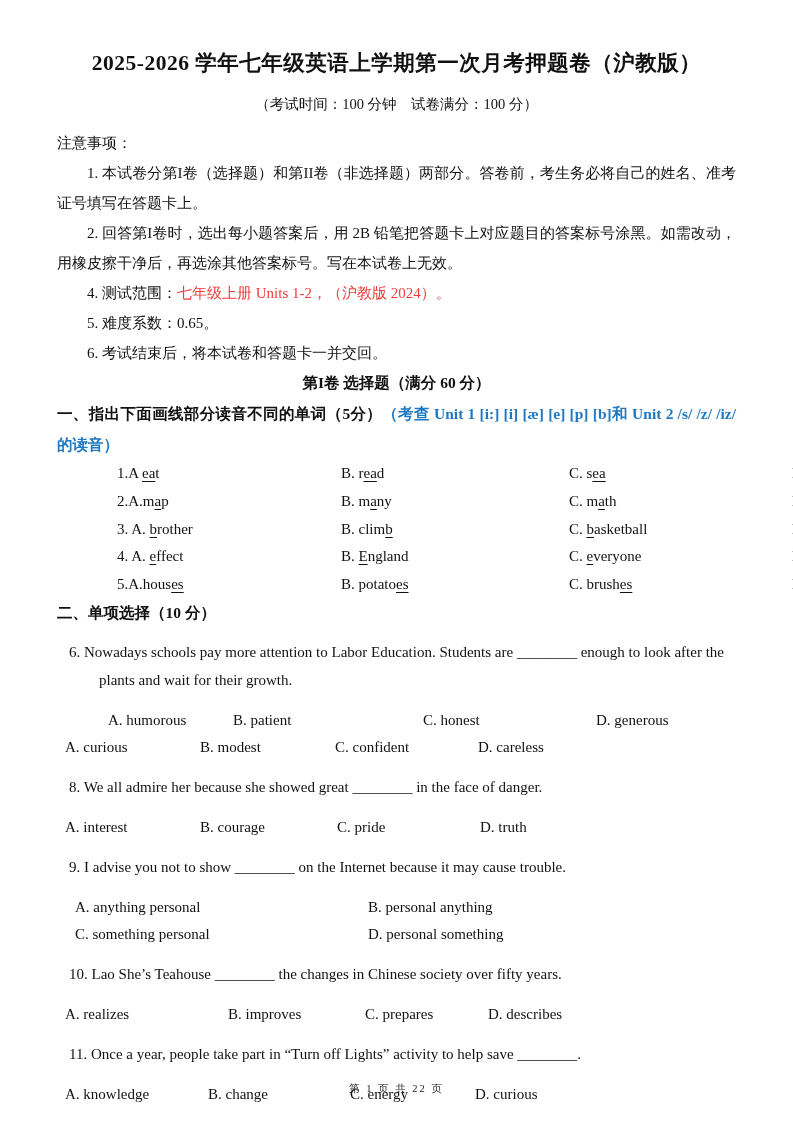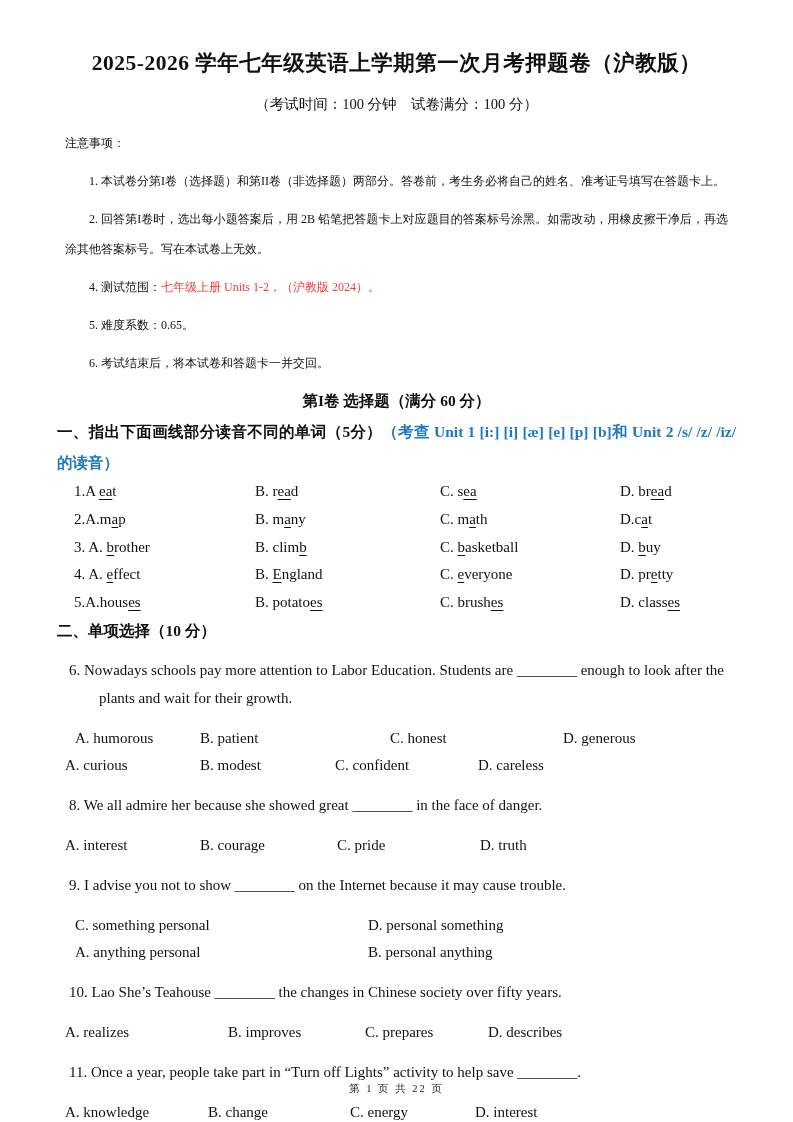--- a/index.html
+++ b/index.html
@@ -14,32 +14,32 @@
     font-family:"Liberation Serif","DejaVu Serif",serif;color:var(--ink);
     overflow:hidden;
   }
   .title{
     font-size:21.5px;font-weight:700;text-align:center;
     margin:8px 0 16px 0;line-height:30px;letter-spacing:.5px;
   }
   .subtitle{
     text-align:center;font-size:14.5px;line-height:20px;margin:0 0 14px 0;
   }
-  .notice p{margin:8px;font-size:12px;line-height:30px;text-align:justify;}
+  .notice p{margin:0;font-size:15px;line-height:30px;text-align:justify;}
   .notice p.item{text-indent:2em;}
   .red{color:var(--red);}
   .blue{color:var(--blue);}
   .part-heading{
     text-align:center;font-weight:700;font-size:15.5px;line-height:30px;margin:0;
   }
   .sec-heading{
     font-weight:700;font-size:15.5px;line-height:31px;margin:0;text-align:justify;
   }
   .p-row{padding-left:17px;font-size:15px;line-height:27.8px;white-space:nowrap;}
-  .p-opt{display:inline-block;}
+  .p-opt{display:inline-block;margin-left:43px;}
   .ul{text-decoration:underline;text-underline-offset:3px;}
   .sec2-heading{font-weight:700;font-size:15.5px;line-height:28px;margin:0;}
   .stem{
     margin:12px;font-size:15px;line-height:27.8px;
     padding-left:30px;text-indent:-30px;text-align:justify;
   }
   .opt-row{font-size:15px;line-height:27.8px;white-space:nowrap;}
   .opt{display:inline-block;}
   .footer{
     position:absolute;left:0;right:0;bottom:26px;text-align:center;
@@ -73,28 +73,28 @@
       <div class="p-row"><span class="p-opt" style="width: 181px;"><span>2.A.</span><span>m<span class="ul">a</span>p</span></span><span class="p-opt" style="width: 185px;"><span>B. </span><span>m<span class="ul">a</span>ny</span></span><span class="p-opt" style="width: 180px;"><span>C. </span><span>m<span class="ul">a</span>th</span></span><span class="p-opt"><span>D.</span><span>c<span class="ul">a</span>t</span></span></div>
       <div class="p-row"><span class="p-opt" style="width: 181px;"><span>3. A. </span><span><span class="ul">b</span>rother</span></span><span class="p-opt" style="width: 185px;"><span>B. </span><span>clim<span class="ul">b</span></span></span><span class="p-opt" style="width: 180px;"><span>C. </span><span><span class="ul">b</span>asketball</span></span><span class="p-opt"><span>D. </span><span><span class="ul">b</span>uy</span></span></div>
       <div class="p-row"><span class="p-opt" style="width: 181px;"><span>4. A. </span><span><span class="ul">e</span>ffect</span></span><span class="p-opt" style="width: 185px;"><span>B. </span><span><span class="ul">E</span>ngland</span></span><span class="p-opt" style="width: 180px;"><span>C. </span><span><span class="ul">e</span>veryone</span></span><span class="p-opt"><span>D. </span><span>pr<span class="ul">e</span>tty</span></span></div>
       <div class="p-row"><span class="p-opt" style="width: 181px;"><span>5.A.</span><span>hous<span class="ul">es</span></span></span><span class="p-opt" style="width: 185px;"><span>B. </span><span>potato<span class="ul">es</span></span></span><span class="p-opt" style="width: 180px;"><span>C. </span><span>brush<span class="ul">es</span></span></span><span class="p-opt"><span>D. </span><span>class<span class="ul">es</span></span></span></div>
     </div>
 
   <p class="sec2-heading">二、单项选择（10 分）</p>
 
   <div id="mcq">
       <p class="stem">6. Nowadays schools pay more attention to Labor Education. Students are ________ enough to look after the plants and wait for their growth.</p>
-      <div class="opt-row" style="padding-left: 18px;"><span class="opt" style="width: 125px;">A. humorous</span><span class="opt" style="width: 190px;">B. patient</span><span class="opt" style="width: 173px;">C. honest</span><span class="opt">D. generous</span></div>
+      <div class="opt-row" style="padding-left: 18px;"><span class="opt" style="width: 125px; margin-left: 33px;">A. humorous</span><span class="opt" style="width: 190px;">B. patient</span><span class="opt" style="width: 173px;">C. honest</span><span class="opt">D. generous</span></div>
       <div class="opt-row" style="padding-left: 8px;"><span class="opt" style="width: 135px;">A. curious</span><span class="opt" style="width: 135px;">B. modest</span><span class="opt" style="width: 143px;">C. confident</span><span class="opt">D. careless</span></div>
       <p class="stem">8. We all admire her because she showed great ________ in the face of danger.</p>
       <div class="opt-row" style="padding-left: 8px;"><span class="opt" style="width: 135px;">A. interest</span><span class="opt" style="width: 137px;">B. courage</span><span class="opt" style="width: 143px;">C. pride</span><span class="opt">D. truth</span></div>
       <p class="stem">9. I advise you not to show ________ on the Internet because it may cause trouble.</p>
+      <div class="opt-row" style="padding-left: 18px;"><span class="opt" style="width: 293px;">A. anything personal</span><span class="opt">B. personal anything</span></div>
       <div class="opt-row" style="padding-left: 18px;"><span class="opt" style="width: 293px;">C. something personal</span><span class="opt">D. personal something</span></div>
-      <div class="opt-row" style="padding-left: 18px;"><span class="opt" style="width: 293px;">A. anything personal</span><span class="opt">B. personal anything</span></div>
       <p class="stem">10. Lao She’s Teahouse ________ the changes in Chinese society over fifty years.</p>
       <div class="opt-row" style="padding-left: 8px;"><span class="opt" style="width: 163px;">A. realizes</span><span class="opt" style="width: 137px;">B. improves</span><span class="opt" style="width: 123px;">C. prepares</span><span class="opt">D. describes</span></div>
       <p class="stem">11. Once a year, people take part in “Turn off Lights” activity to help save ________.</p>
-      <div class="opt-row" style="padding-left: 8px;"><span class="opt" style="width: 143px;">A. knowledge</span><span class="opt" style="width: 142px;">B. change</span><span class="opt" style="width: 125px;">C. energy</span><span class="opt">D. interest</span></div>
+      <div class="opt-row" style="padding-left: 8px;"><span class="opt" style="width: 143px;">A. knowledge</span><span class="opt" style="width: 142px;">B. change</span><span class="opt" style="width: 125px;">C. energy</span><span class="opt">D. curious</span></div>
     </div>
 
   <div class="footer">第 1 页 共 22 页</div>
 
 </div>
 
 </body></html>

